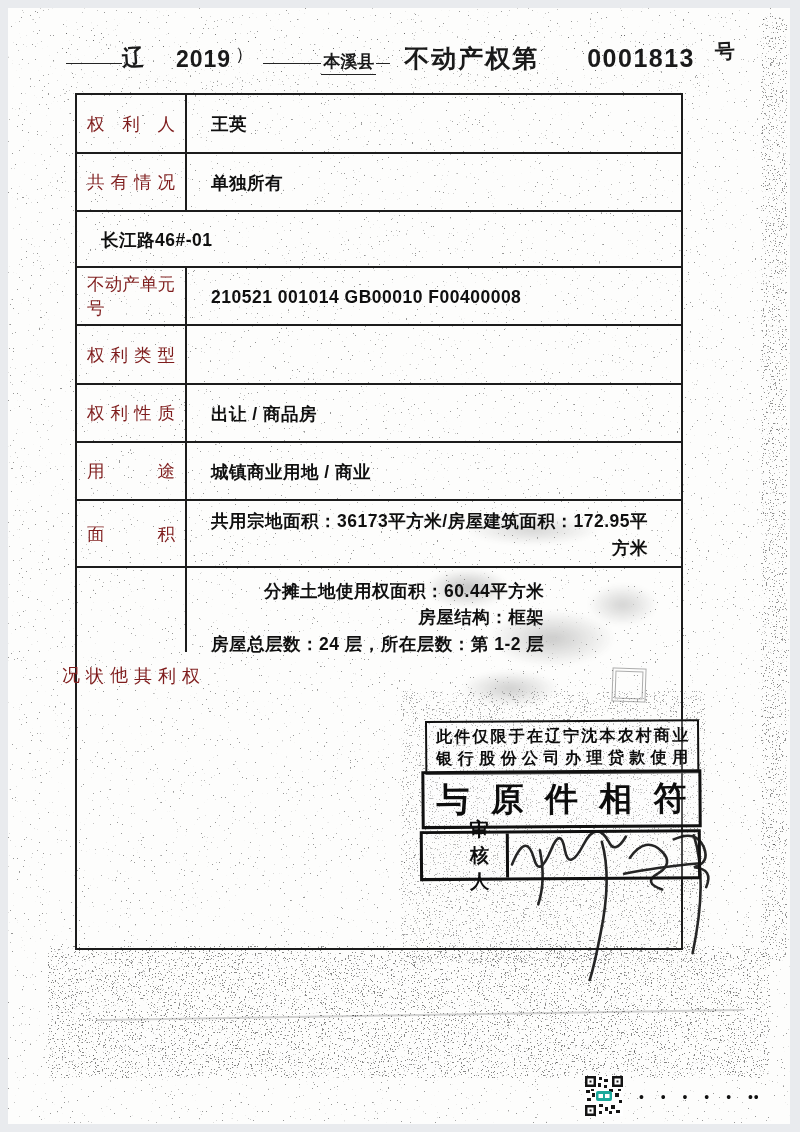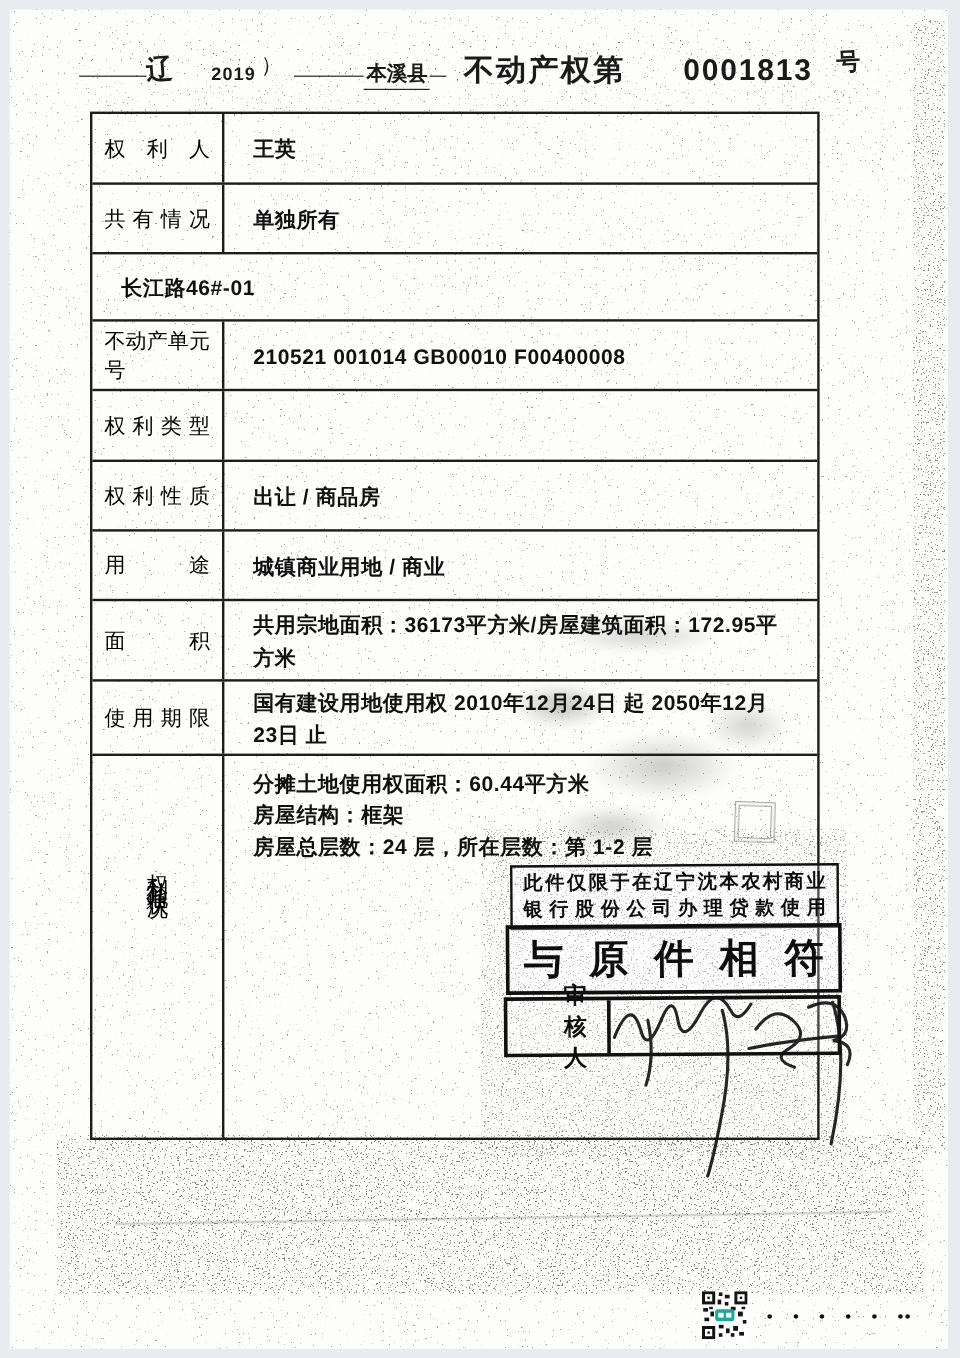--- a/index.html
+++ b/index.html
@@ -18,21 +18,21 @@
   
   .header {
     position:absolute; left:58px; top:34px; width:680px; height:52px;
     display:flex; align-items:baseline; white-space:nowrap;
   }
   .h-underline { display:inline-block; border-bottom:1.6px solid #242424; height:1px; transform:translateY(-3px); }
   .u1 { width:56px; }
   .u2 { width:58px; margin-left:10px; }
   .u3 { width:14px; }
   .h-province { font-family:"Liberation Serif", serif; font-size:22px; font-weight:bold; transform:rotate(-4deg) translateY(-2px); }
-  .h-year { font-size:15px; font-weight:bold; margin-left:32px; letter-spacing:1px; }
+  .h-year { font-size:23px; font-weight:bold; margin-left:32px; letter-spacing:1px; }
   .h-paren { font-size:18px; transform:translateY(-7px); margin-left:4px; }
   .h-county { font-family:"Liberation Serif", serif; font-size:17px; font-weight:bold; border-bottom:1.6px solid #242424; padding:0 2px 1px 2px; }
   .h-title { font-size:25px; font-weight:bold; margin-left:14px; letter-spacing:2px; }
   .h-number { font-size:25px; font-weight:bold; margin-left:48px; letter-spacing:1.5px; }
   .h-suffix { font-size:20px; font-weight:bold; margin-left:20px; transform:translateY(-9px) rotate(-3deg); }
   
   .cert-table {
     position:absolute; left:67px; top:85px; width:608px; height:857px;
     border:2.5px solid #1c1c1c;
     display:flex; flex-direction:column;
@@ -40,28 +40,28 @@
   .row { display:flex; border-bottom:2px solid #1c1c1c; }
   .row:last-child { border-bottom:none; }
   .row:nth-child(1){height:59px}.row:nth-child(2){height:58px}
   .row:nth-child(3){height:56px}.row:nth-child(4){height:58px}
   .row:nth-child(5){height:59px}.row:nth-child(6){height:58px}
   .row:nth-child(7){height:58px}.row:nth-child(8){height:67px}
   .row:nth-child(9){height:62px}.row:nth-child(10){flex:1}
   .label-cell {
     width:110px; flex:0 0 110px; border-right:2px solid #1c1c1c;
     display:flex; align-items:center; justify-content:center;
-    font-family:"Liberation Serif", serif; font-size:17.5px; color:#000000;
+    font-family:"Liberation Serif", serif; font-size:17.5px; color:#7f1d1d;
   }
   .label-cell > span { display:block; width:88px; text-align:justify; text-align-last:justify; }
   .value-cell {
     flex:1; display:flex; align-items:center;
     padding:4px 14px 2px 24px;
     font-weight:bold; font-size:17.5px; line-height:1.5; color:#101010;
-    white-space:pre-line; letter-spacing:0.5px;
+    white-space:pre-line; letter-spacing:0.5px;text-align:right;
   }
   .row-other .label-cell { align-items:flex-start; padding-top:84px; }
   .row-other .label-cell > span {
     width:auto; writing-mode:vertical-rl; text-align:left; text-align-last:auto;
     letter-spacing:4px; font-size:18px;
   }
   .row-other .value-cell { align-items:flex-start; padding-top:10px; }
   
   .stamp { position:absolute; left:0; top:0; color:#0d0d0d; transform:rotate(-0.4deg); }
   .stamp-restriction {
@@ -194,27 +194,20 @@
         </div>
         <div class="value-cell">城镇商业用地 / 商业</div>
       </div>
     <div class="row">
         <div class="label-cell">
           <span>面积</span>
         </div>
         <div class="value-cell">共用宗地面积：36173平方米/房屋建筑面积：172.95平
 方米</div>
       </div>
-    <div class="row">
-        <div class="label-cell">
-          <span>使用期限</span>
-        </div>
-        <div class="value-cell">国有建设用地使用权 2010年12月24日 起 2050年12月
-23日 止</div>
-      </div>
     <div class="row row-other">
         <div class="label-cell">
           <span>权利其他状况</span>
         </div>
         <div class="value-cell">分摊土地使用权面积：60.44平方米
 房屋结构：框架
 房屋总层数：24 层，所在层数：第 1-2 层</div>
       </div>
   </div>
 

